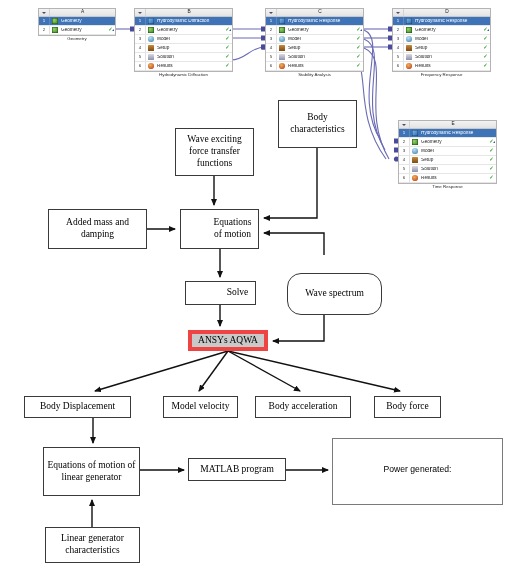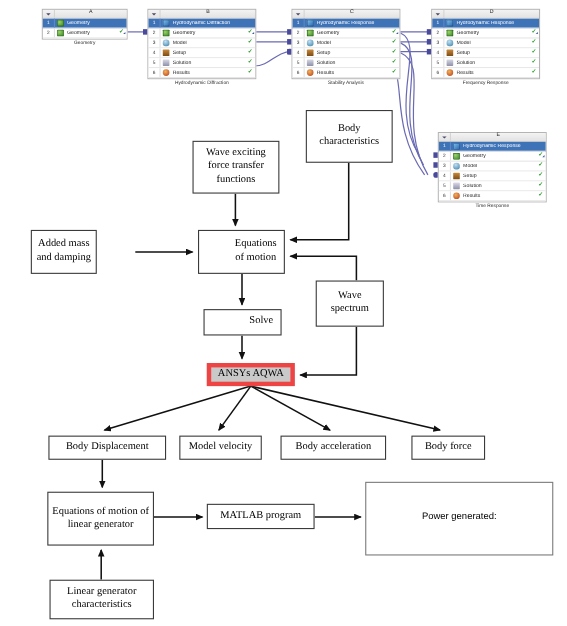--- a/index.html
+++ b/index.html
@@ -403,36 +403,36 @@
       </div>
     </div>
 
   <div id="fb-host">
       <div class="fb" style="left: 278px; top: 100px; width: 79px; height: 48px;">
         <span>Body characteristics</span>
       </div>
       <div class="fb" style="left: 175px; top: 128px; width: 79px; height: 48px;">
         <span>Wave exciting force transfer functions</span>
       </div>
-      <div class="fb" style="left: 28px; top: 209px; width: 60px; height: 40px; justify-content: center;">
+      <div class="fb" style="left: 48px; top: 209px; width: 99px; height: 40px; justify-content: center;">
         <span>Added mass and damping</span>
       </div>
       <div class="fb" style="left: 180px; top: 209px; width: 79px; height: 40px; padding-left: 28px;">
         <span>Equations of motion</span>
       </div>
-      <div class="fb" style="left: 287px; top: 255px; width: 62px; height: 42px;">
+      <div class="fb" style="left: 287px; top: 273px; width: 95px; height: 42px; border-radius: 14px;">
         <span>Wave spectrum</span>
       </div>
       <div class="fb" style="left: 185px; top: 281px; width: 71px; height: 24px; padding-left: 36px;">
         <span>Solve</span>
       </div>
       <div class="fb gray" style="left: 188px; top: 330px; width: 80px; height: 21px;">
         <span>ANSYs AQWA</span>
       </div>
-      <div class="fb" style="left: 44px; top: 396px; width: 107px; height: 22px;">
+      <div class="fb" style="left: 24px; top: 396px; width: 107px; height: 22px;">
         <span>Body Displacement</span>
       </div>
       <div class="fb" style="left: 163px; top: 396px; width: 75px; height: 22px;">
         <span>Model velocity</span>
       </div>
       <div class="fb" style="left: 255px; top: 396px; width: 96px; height: 22px;">
         <span>Body acceleration</span>
       </div>
       <div class="fb" style="left: 374px; top: 396px; width: 67px; height: 22px;">
         <span>Body force</span>

